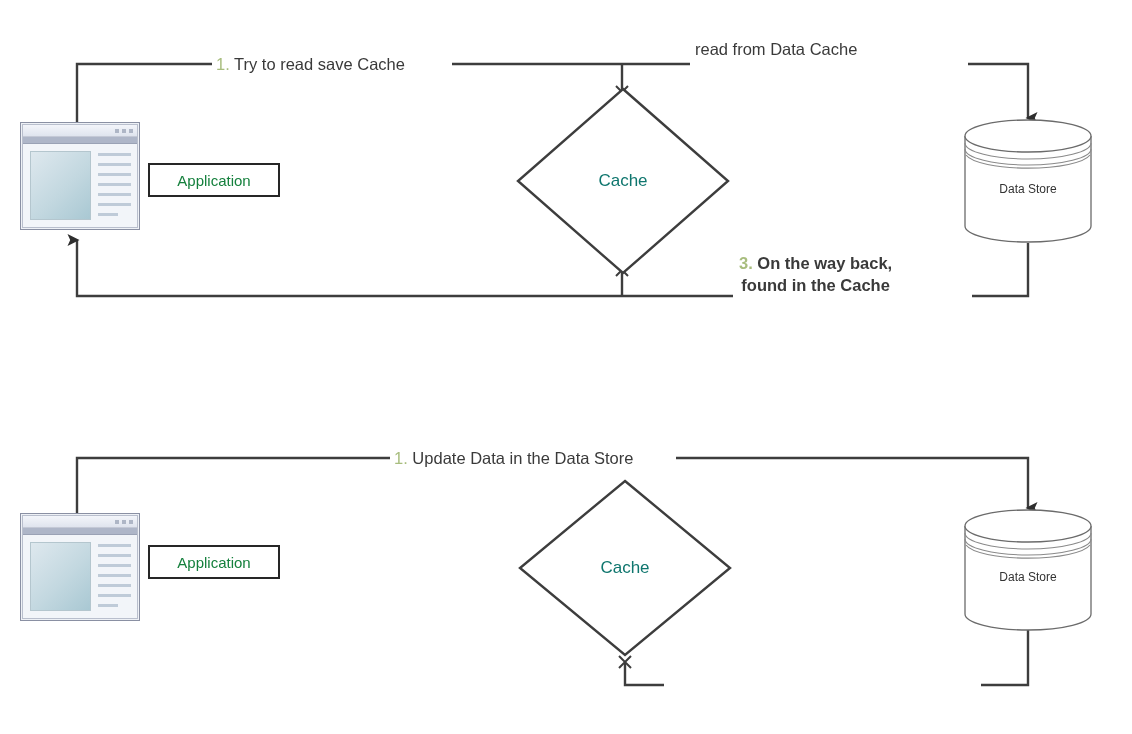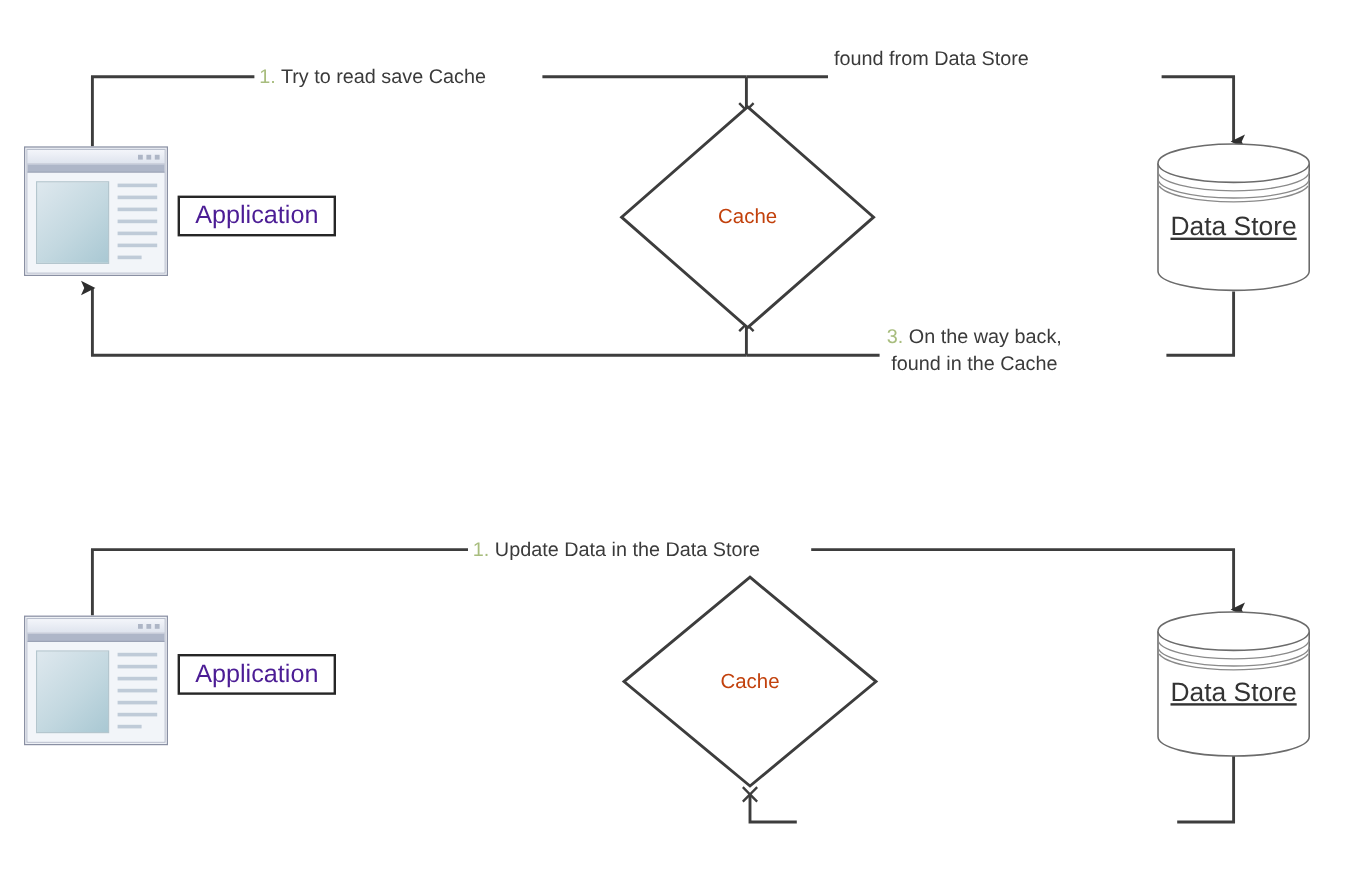--- a/index.html
+++ b/index.html
@@ -21,31 +21,31 @@
   .browser .content{flex:1;display:flex;padding:7px 6px 7px 7px;gap:7px;background:#f2f5f9;}
   .browser .panel{flex:0 0 58%;
      background:linear-gradient(135deg,#dee8ee 0%,#c3d8e0 55%,#a9c8d3 100%);
      border:1px solid #b4c6ce;}
   .browser .lines-col{flex:1;display:flex;flex-direction:column;justify-content:space-between;
                       padding:2px 0 4px 0;}
   .browser .ln{height:3px;background:#bfcbd8;}
   .browser .ln.short{width:62%;}
 
   .appbox{position:absolute;box-sizing:border-box;border:2px solid #262626;background:#ffffff;
-          display:flex;align-items:center;justify-content:center;color:#4c1d95;font-size:21px;}
+          display:flex;align-items:center;justify-content:center;color:#15803d;font-size:15px;}
 
   
   .diamond{position:absolute;}
   .diamond .label{position:absolute;left:0;right:0;top:50%;transform:translateY(-50%);
-                  text-align:center;color:#c2410c;font-size:17px;}
+                  text-align:center;color:#0f766e;font-size:17px;}
 
   
   .cyl{position:absolute;}
   .cyl .label{position:absolute;left:0;right:0;top:56%;transform:translateY(-50%);
-              text-align:center;color:#333;font-size:22px;text-decoration:underline;}
+              text-align:center;color:#333;font-size:12px;}
 
   
   .steplabel{position:absolute;font-size:16.5px;color:#3a3a3a;line-height:1.35;
              background:#ffffff;white-space:nowrap;}
   .steplabel .num{color:#a8bd7e;}
   .steplabel.center{text-align:center;}
   .steplabel.l1{text-align:left;}
 </style>
 </head>
 <body>
@@ -135,24 +135,24 @@
     </svg>
     <div class="label">Data Store</div>
   </div>
 
   <div class="steplabel l1" style="left:212px;top:53px;padding:0 4px;">
     <span class="num">1.</span>
     <span>Try to read save Cache</span>
   </div>
 
   <div class="steplabel center" style="left:692px;top:38px;padding:0 3px;">
-    <div>found from Data Store</div>
-  </div>
-
-  <div class="steplabel center" style="left:736px;top:270px;padding:0 3px;">
+    <div>read from Data Cache</div>
+  </div>
+
+  <div class="steplabel center" style="left:736px;top:252px;padding:0 3px;font-weight:bold;">
     <div>
       <span class="num">3.</span>
       <span>On the way back,</span>
     </div>
     <div>found in the Cache</div>
   </div>
 
   <div class="browser" style="left:20px;top:513px;width:120px;height:108px;">
     <div class="frame">
       <div class="titlebar">

